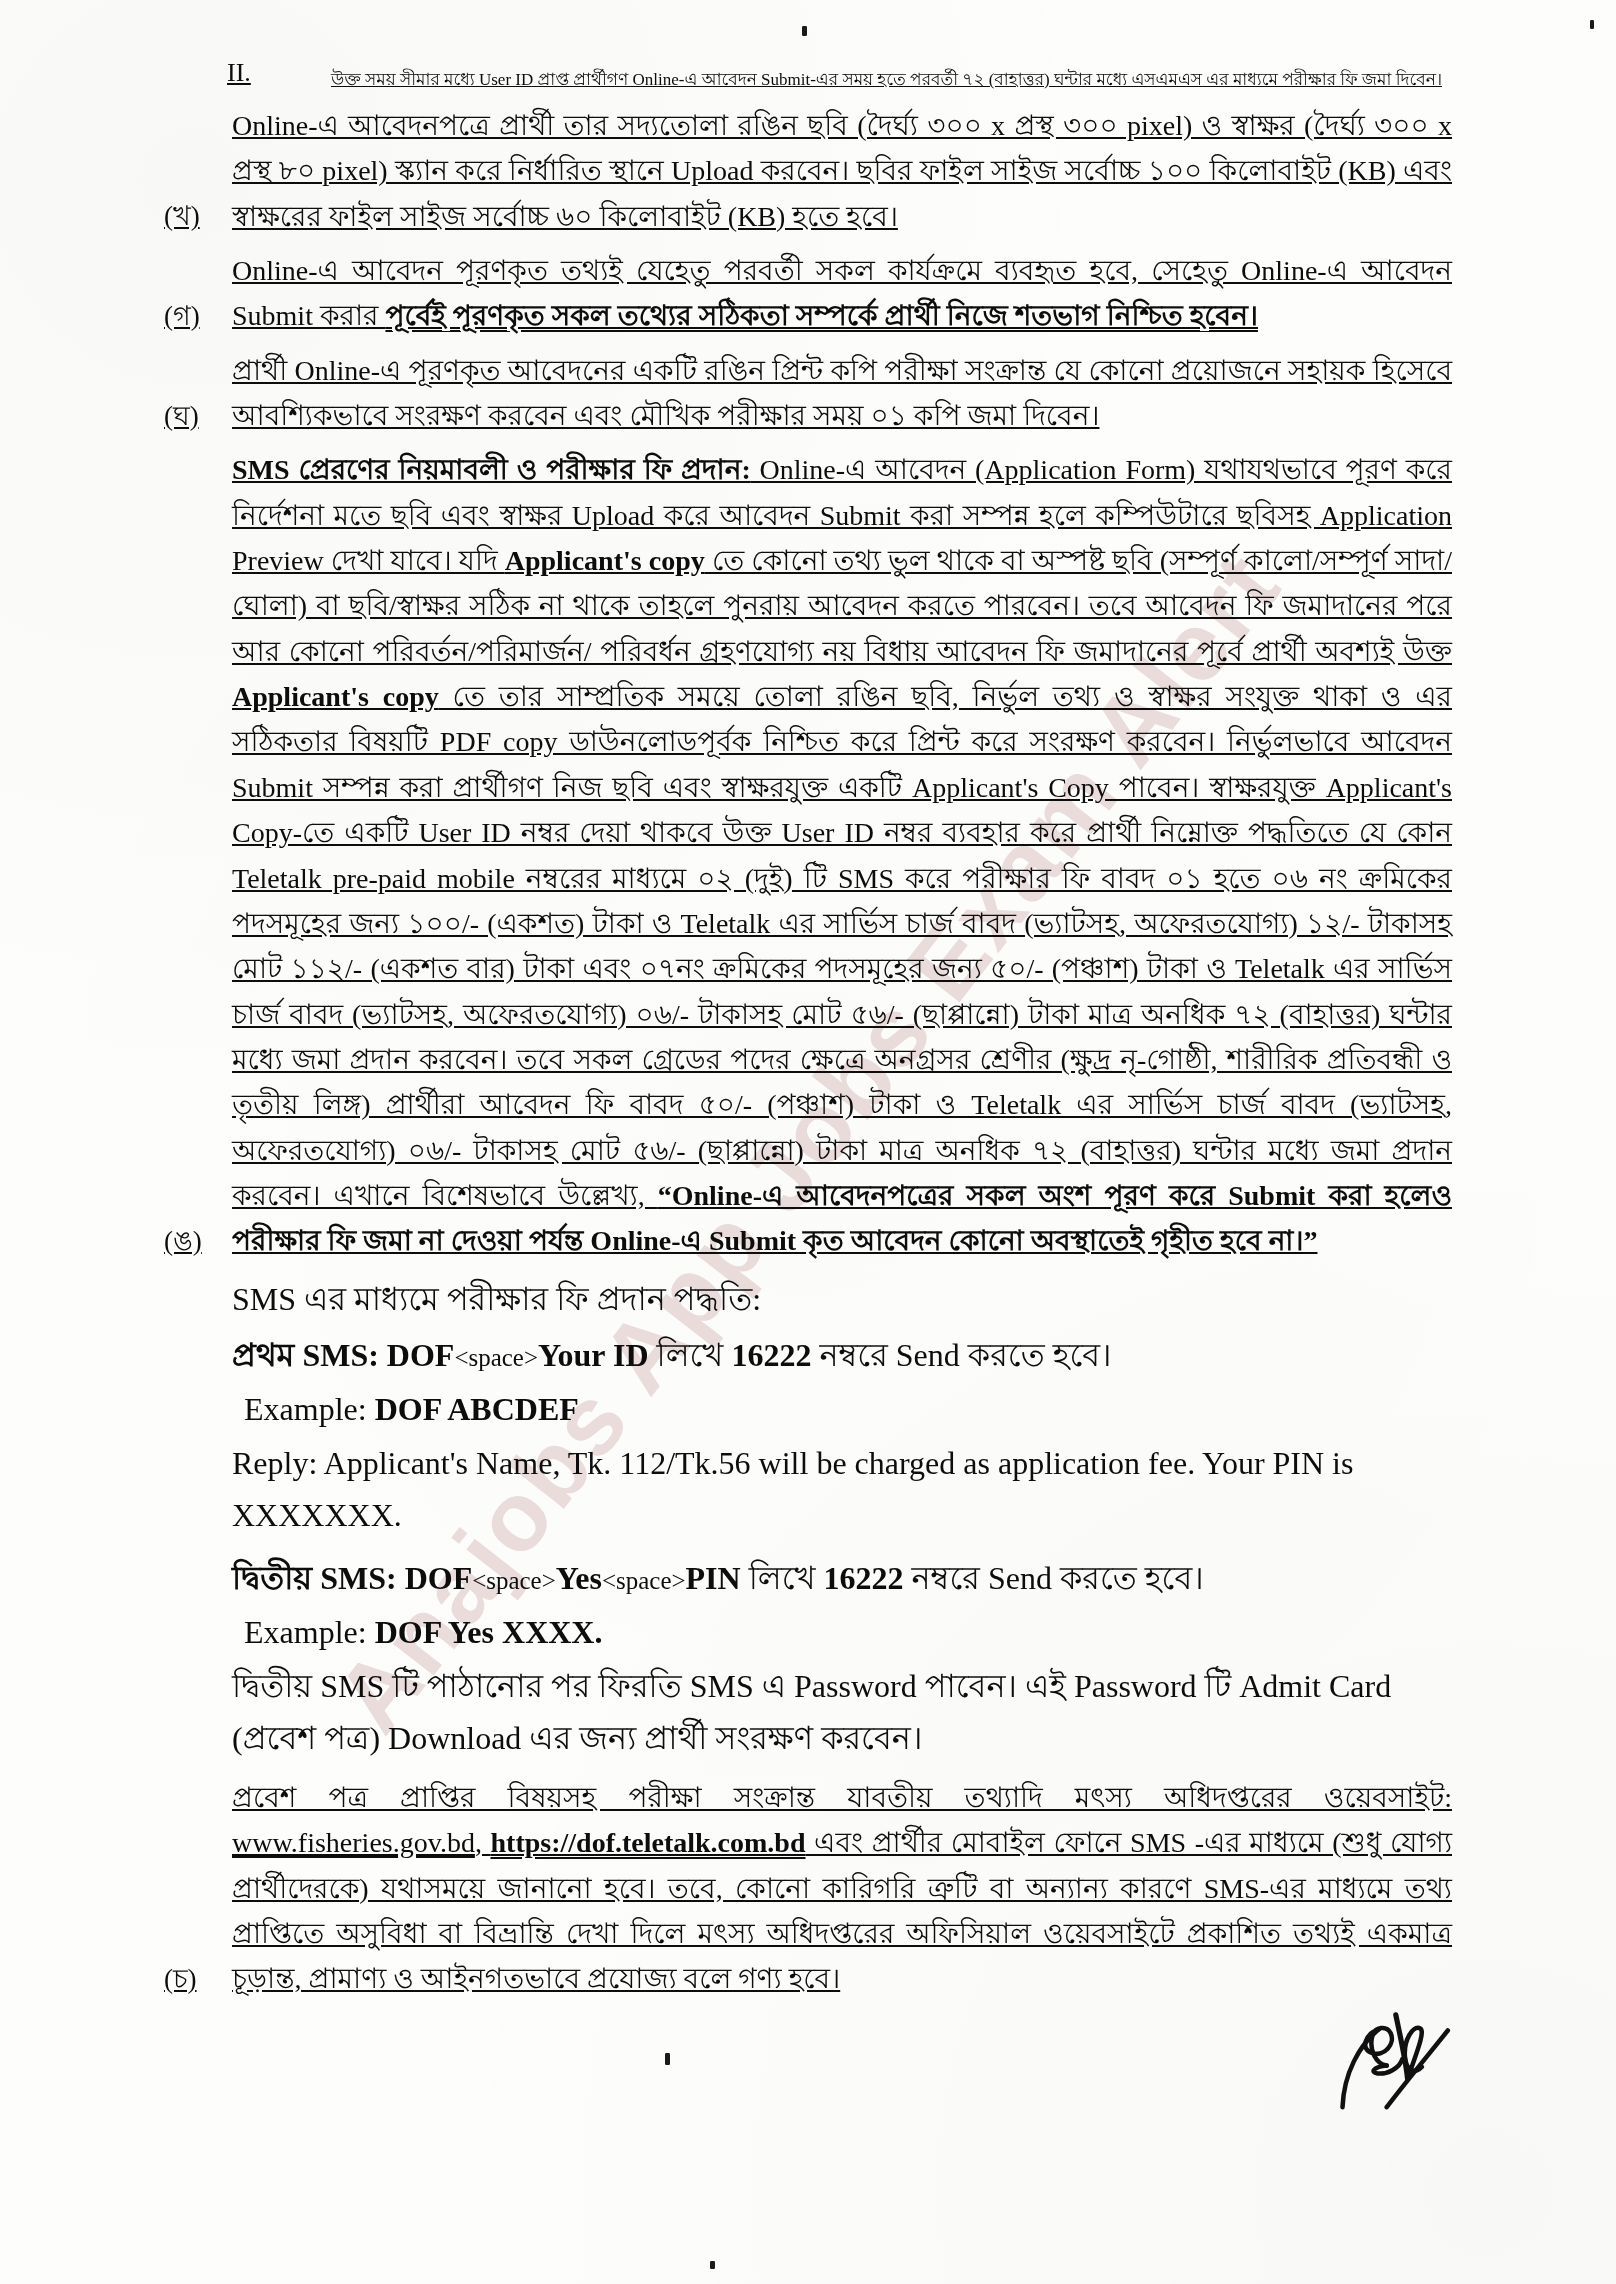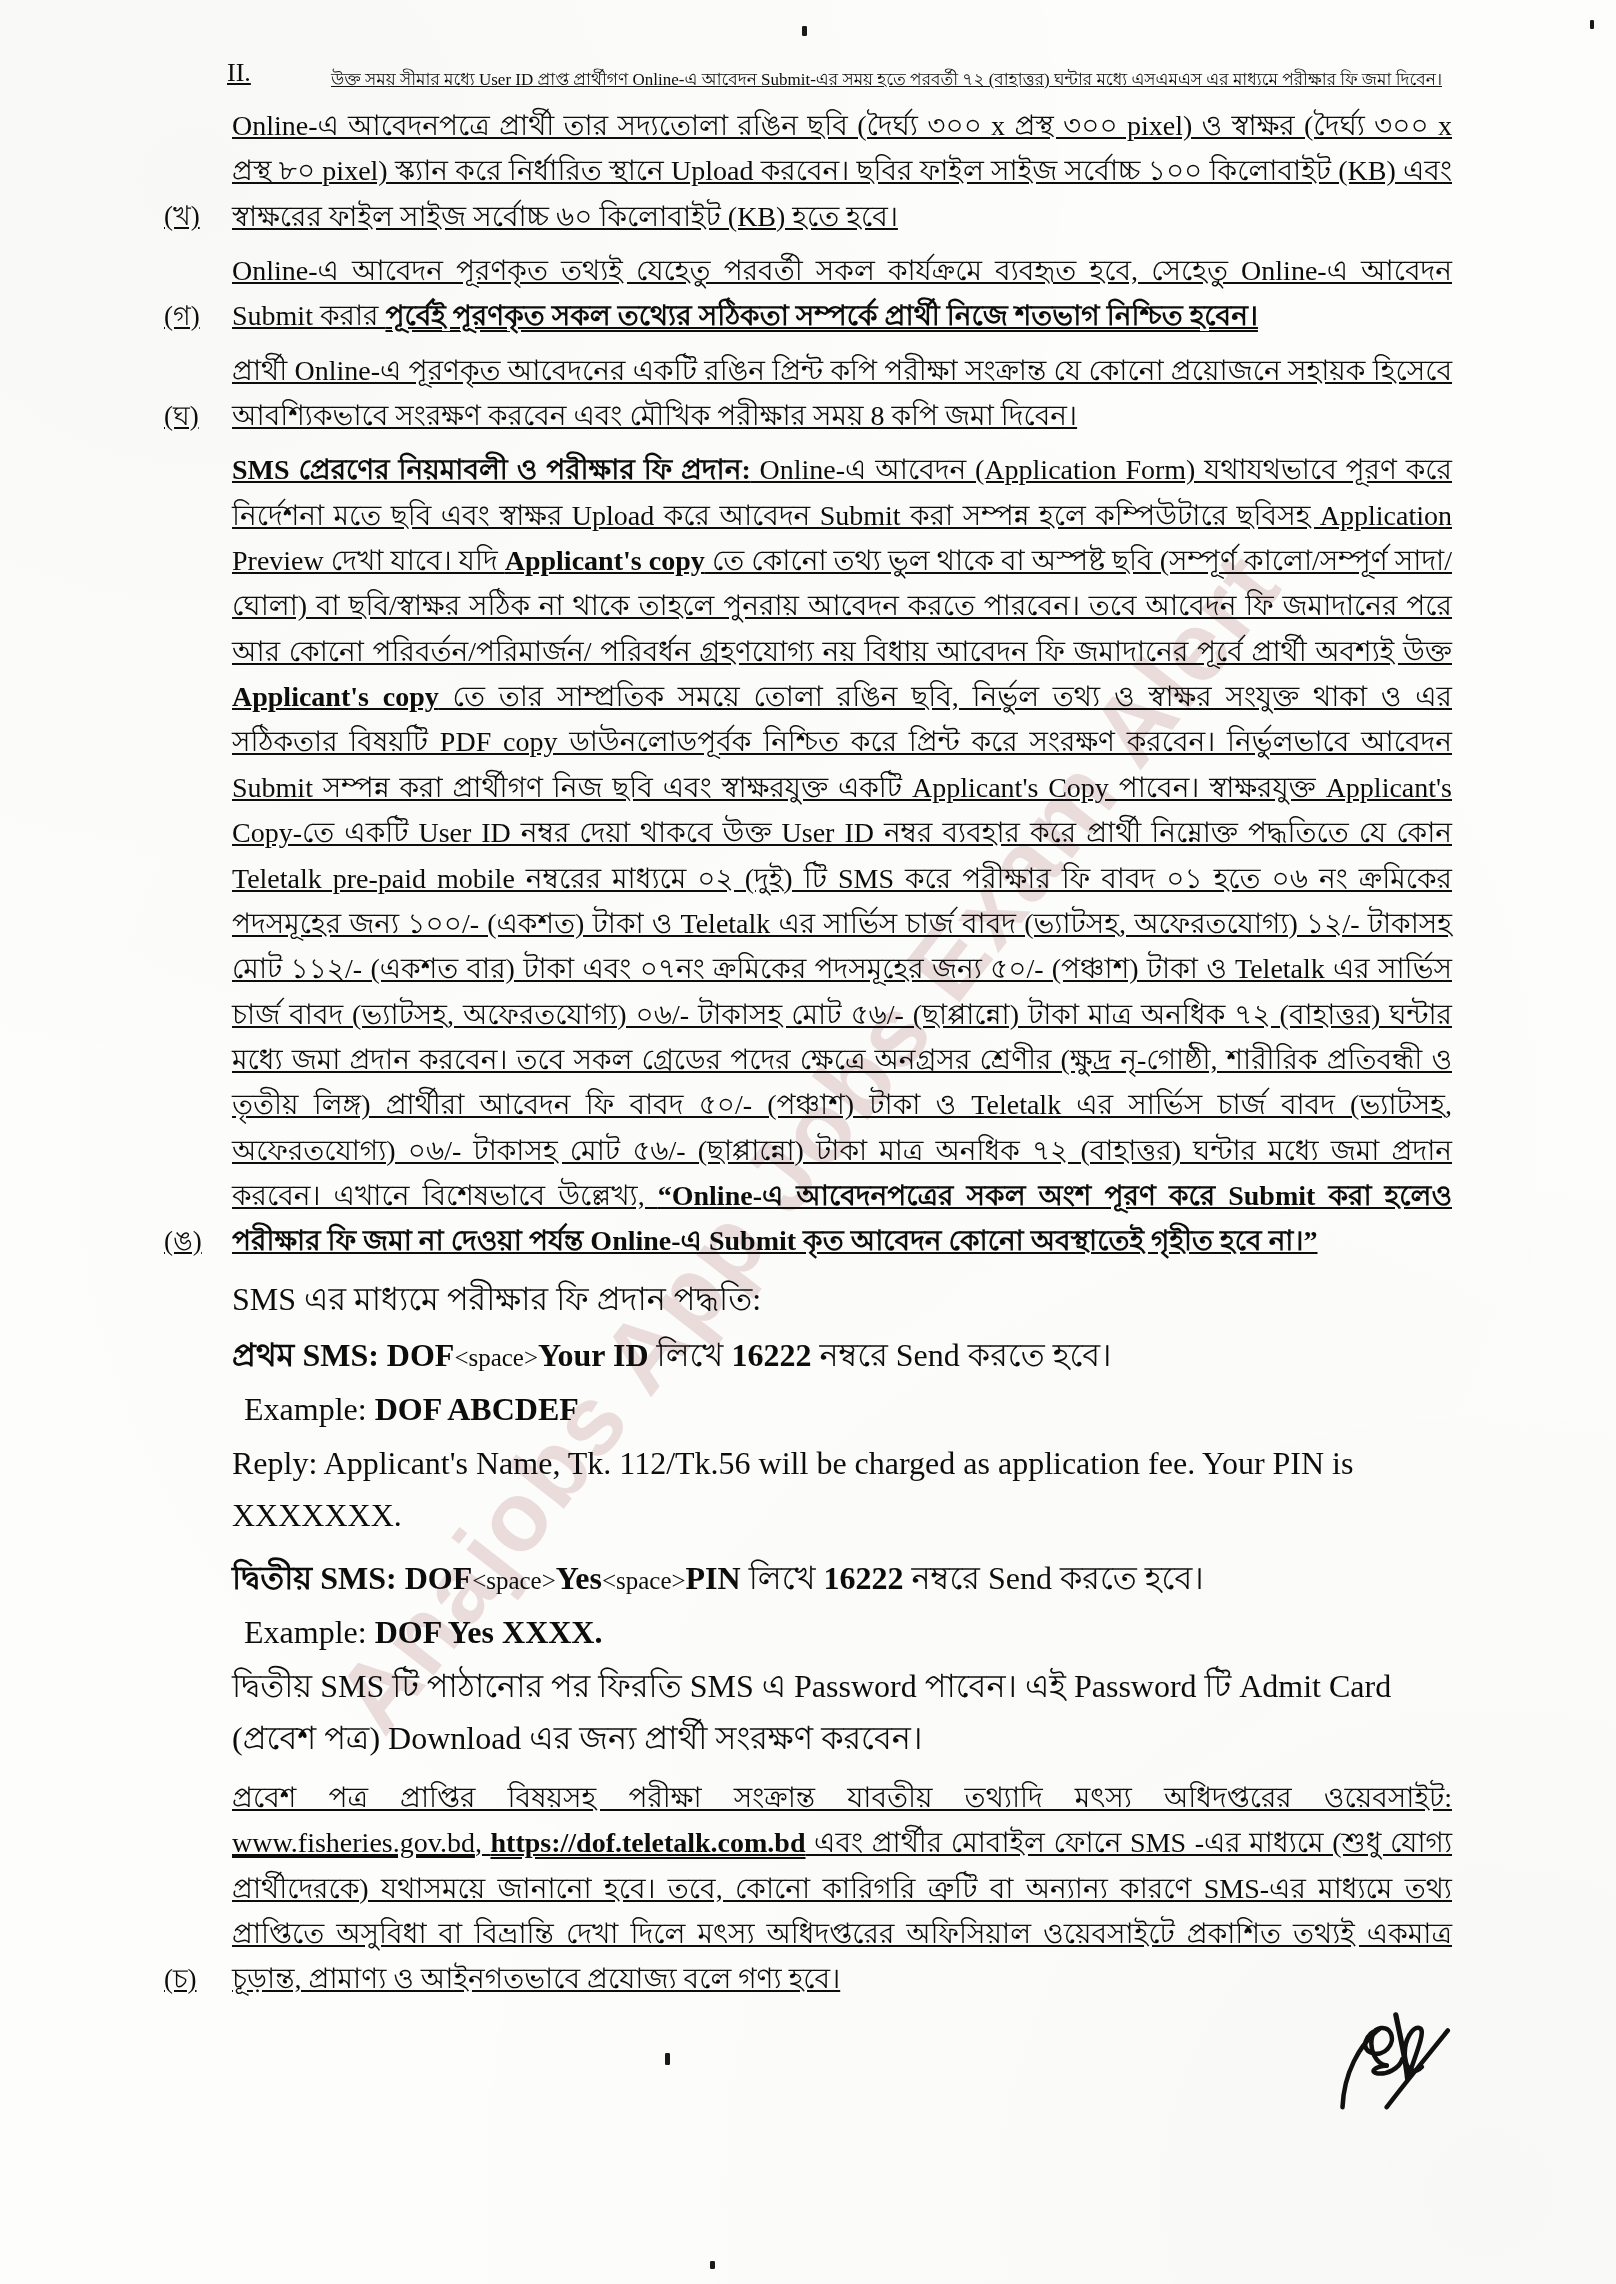--- a/index.html
+++ b/index.html
@@ -164,21 +164,21 @@
     <div class="body-txt">Online-এ আবেদনপত্রে প্রার্থী তার সদ্যতোলা রঙিন ছবি (দৈর্ঘ্য ৩০০ x প্রস্থ ৩০০ pixel) ও স্বাক্ষর (দৈর্ঘ্য ৩০০ x প্রস্থ ৮০ pixel) স্ক্যান করে নির্ধারিত স্থানে Upload করবেন। ছবির ফাইল সাইজ সর্বোচ্চ ১০০ কিলোবাইট (KB) এবং স্বাক্ষরের ফাইল সাইজ সর্বোচ্চ ৬০ কিলোবাইট (KB) হতে হবে।</div>
   </div>
 
   <div class="blk">
     <div class="marker bn">(গ)</div>
     <div class="body-txt"><span>Online-এ আবেদন পূরণকৃত তথ্যই যেহেতু পরবর্তী সকল কার্যক্রমে ব্যবহৃত হবে, সেহেতু Online-এ আবেদন Submit করার </span><span class="bu">পূর্বেই পূরণকৃত সকল তথ্যের সঠিকতা সম্পর্কে প্রার্থী নিজে শতভাগ নিশ্চিত হবেন।</span></div>
   </div>
 
   <div class="blk">
     <div class="marker bn">(ঘ)</div>
-    <div class="body-txt">প্রার্থী Online-এ পূরণকৃত আবেদনের একটি রঙিন প্রিন্ট কপি পরীক্ষা সংক্রান্ত যে কোনো প্রয়োজনে সহায়ক হিসেবে আবশ্যিকভাবে সংরক্ষণ করবেন এবং মৌখিক পরীক্ষার সময় 8 কপি জমা দিবেন।</div>
+    <div class="body-txt">প্রার্থী Online-এ পূরণকৃত আবেদনের একটি রঙিন প্রিন্ট কপি পরীক্ষা সংক্রান্ত যে কোনো প্রয়োজনে সহায়ক হিসেবে আবশ্যিকভাবে সংরক্ষণ করবেন এবং মৌখিক পরীক্ষার সময় ০১ কপি জমা দিবেন।</div>
   </div>
 
   <div class="blk">
     <div class="marker bn">(ঙ)</div>
     <div class="body-txt"><span class="b">SMS প্রেরণের নিয়মাবলী ও পরীক্ষার ফি প্রদান:</span><span> Online-এ আবেদন (Application Form) যথাযথভাবে পূরণ করে নির্দেশনা মতে ছবি এবং স্বাক্ষর Upload করে আবেদন Submit করা সম্পন্ন হলে কম্পিউটারে ছবিসহ Application Preview দেখা যাবে। যদি </span><span class="b latin">Applicant's copy</span><span> তে কোনো তথ্য ভুল থাকে বা অস্পষ্ট ছবি (সম্পূর্ণ কালো/সম্পূর্ণ সাদা/ঘোলা) বা ছবি/স্বাক্ষর সঠিক না থাকে তাহলে পুনরায় আবেদন করতে পারবেন। তবে আবেদন ফি জমাদানের পরে আর কোনো পরিবর্তন/পরিমার্জন/ পরিবর্ধন গ্রহণযোগ্য নয় বিধায় আবেদন ফি জমাদানের পূর্বে প্রার্থী অবশ্যই উক্ত </span><span class="b latin">Applicant's copy</span><span> তে তার সাম্প্রতিক সময়ে তোলা রঙিন ছবি, নির্ভুল তথ্য ও স্বাক্ষর সংযুক্ত থাকা ও এর সঠিকতার বিষয়টি PDF copy ডাউনলোডপূর্বক নিশ্চিত করে প্রিন্ট করে সংরক্ষণ করবেন। নির্ভুলভাবে আবেদন Submit সম্পন্ন করা প্রার্থীগণ নিজ ছবি এবং স্বাক্ষরযুক্ত একটি Applicant's Copy পাবেন। স্বাক্ষরযুক্ত Applicant's Copy-তে একটি User ID নম্বর দেয়া থাকবে উক্ত User ID নম্বর ব্যবহার করে প্রার্থী নিম্নোক্ত পদ্ধতিতে যে কোন Teletalk pre-paid mobile নম্বরের মাধ্যমে ০২ (দুই) টি SMS করে পরীক্ষার ফি বাবদ ০১ হতে ০৬ নং ক্রমিকের পদসমূহের জন্য ১০০/- (একশত) টাকা ও Teletalk এর সার্ভিস চার্জ বাবদ (ভ্যাটসহ, অফেরতযোগ্য) ১২/- টাকাসহ মোট ১১২/- (একশত বার) টাকা এবং ০৭নং ক্রমিকের পদসমূহের জন্য ৫০/- (পঞ্চাশ) টাকা ও Teletalk এর সার্ভিস চার্জ বাবদ (ভ্যাটসহ, অফেরতযোগ্য) ০৬/- টাকাসহ মোট ৫৬/- (ছাপ্পান্নো) টাকা মাত্র অনধিক ৭২ (বাহাত্তর) ঘন্টার মধ্যে জমা প্রদান করবেন। তবে সকল গ্রেডের পদের ক্ষেত্রে অনগ্রসর শ্রেণীর (ক্ষুদ্র নৃ-গোষ্ঠী, শারীরিক প্রতিবন্ধী ও তৃতীয় লিঙ্গ) প্রার্থীরা আবেদন ফি বাবদ ৫০/- (পঞ্চাশ) টাকা ও Teletalk এর সার্ভিস চার্জ বাবদ (ভ্যাটসহ, অফেরতযোগ্য) ০৬/- টাকাসহ মোট ৫৬/- (ছাপ্পান্নো) টাকা মাত্র অনধিক ৭২ (বাহাত্তর) ঘন্টার মধ্যে জমা প্রদান করবেন। এখানে বিশেষভাবে উল্লেখ্য, </span><span class="b">“Online-এ আবেদনপত্রের সকল অংশ পূরণ করে Submit করা হলেও পরীক্ষার ফি জমা না দেওয়া পর্যন্ত Online-এ Submit কৃত আবেদন কোনো অবস্থাতেই গৃহীত হবে না।”</span></div>
   </div>
 
   <div class="flush">SMS এর মাধ্যমে পরীক্ষার ফি প্রদান পদ্ধতি:</div>
 
   <div class="flush tight"><span class="b">প্রথম SMS:</span><span>&nbsp;</span><span class="b latin">DOF</span><span class="latin" style="font-size:0.78em;">&lt;space&gt;</span><span class="b latin">Your ID</span><span> লিখে </span><span class="b latin">16222</span><span> নম্বরে Send করতে হবে।</span></div>

